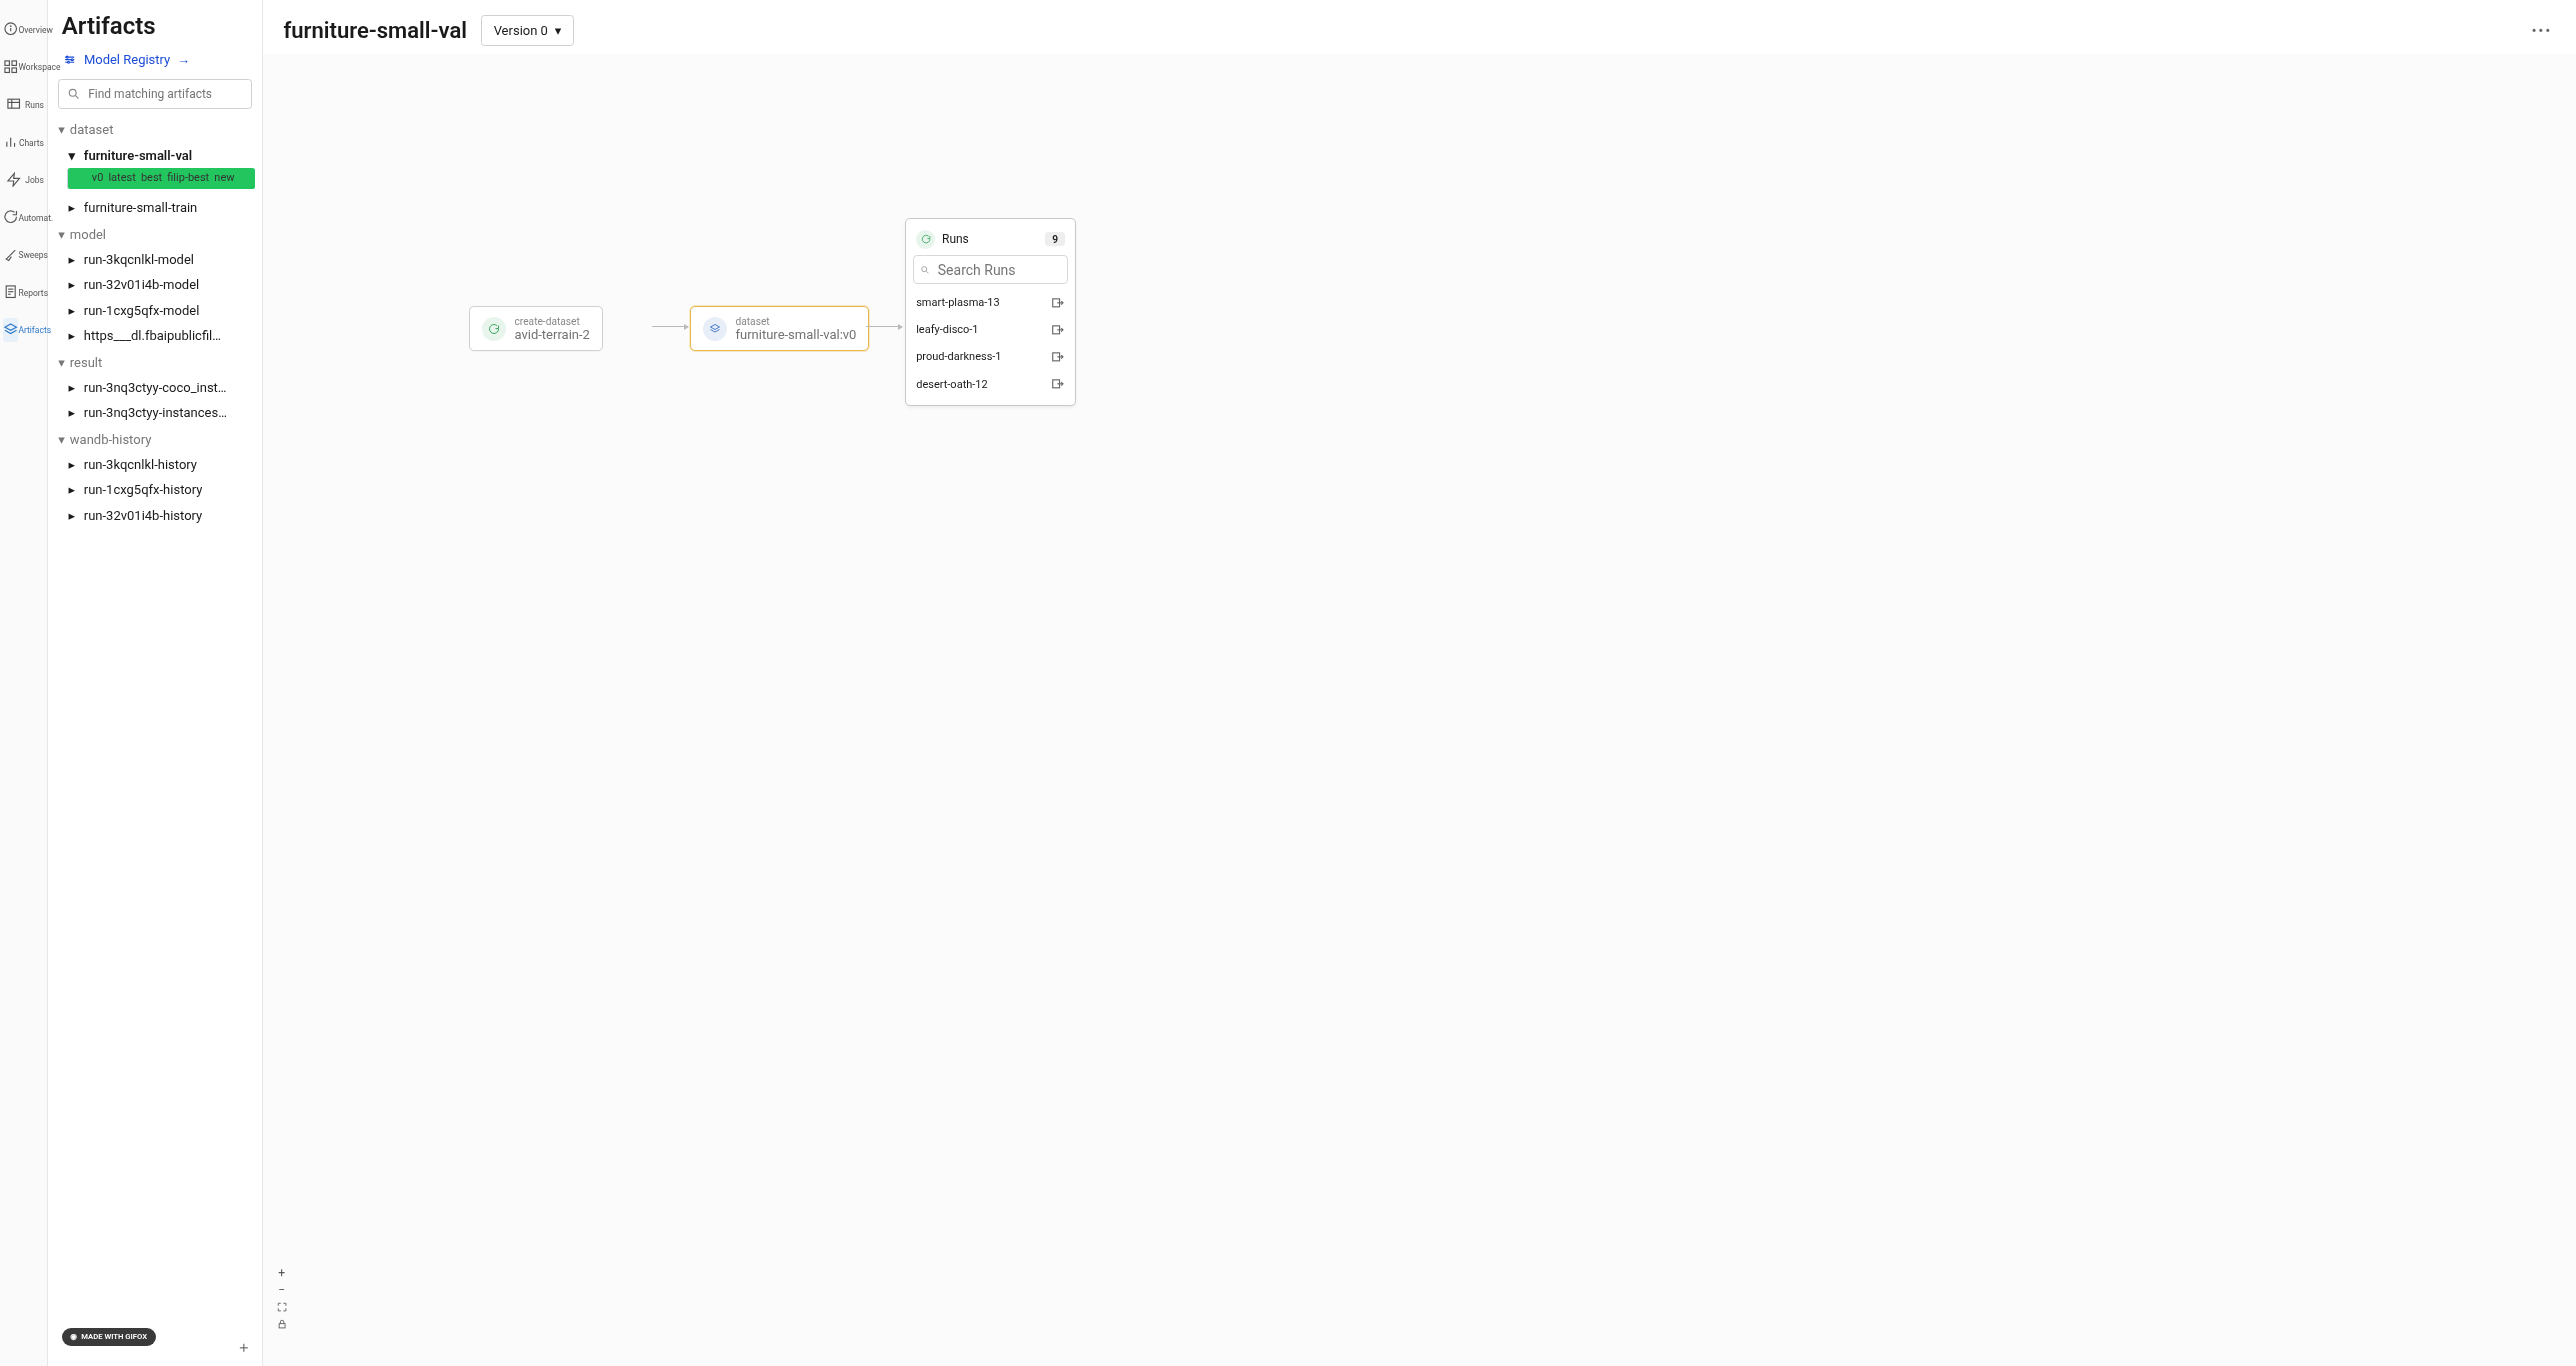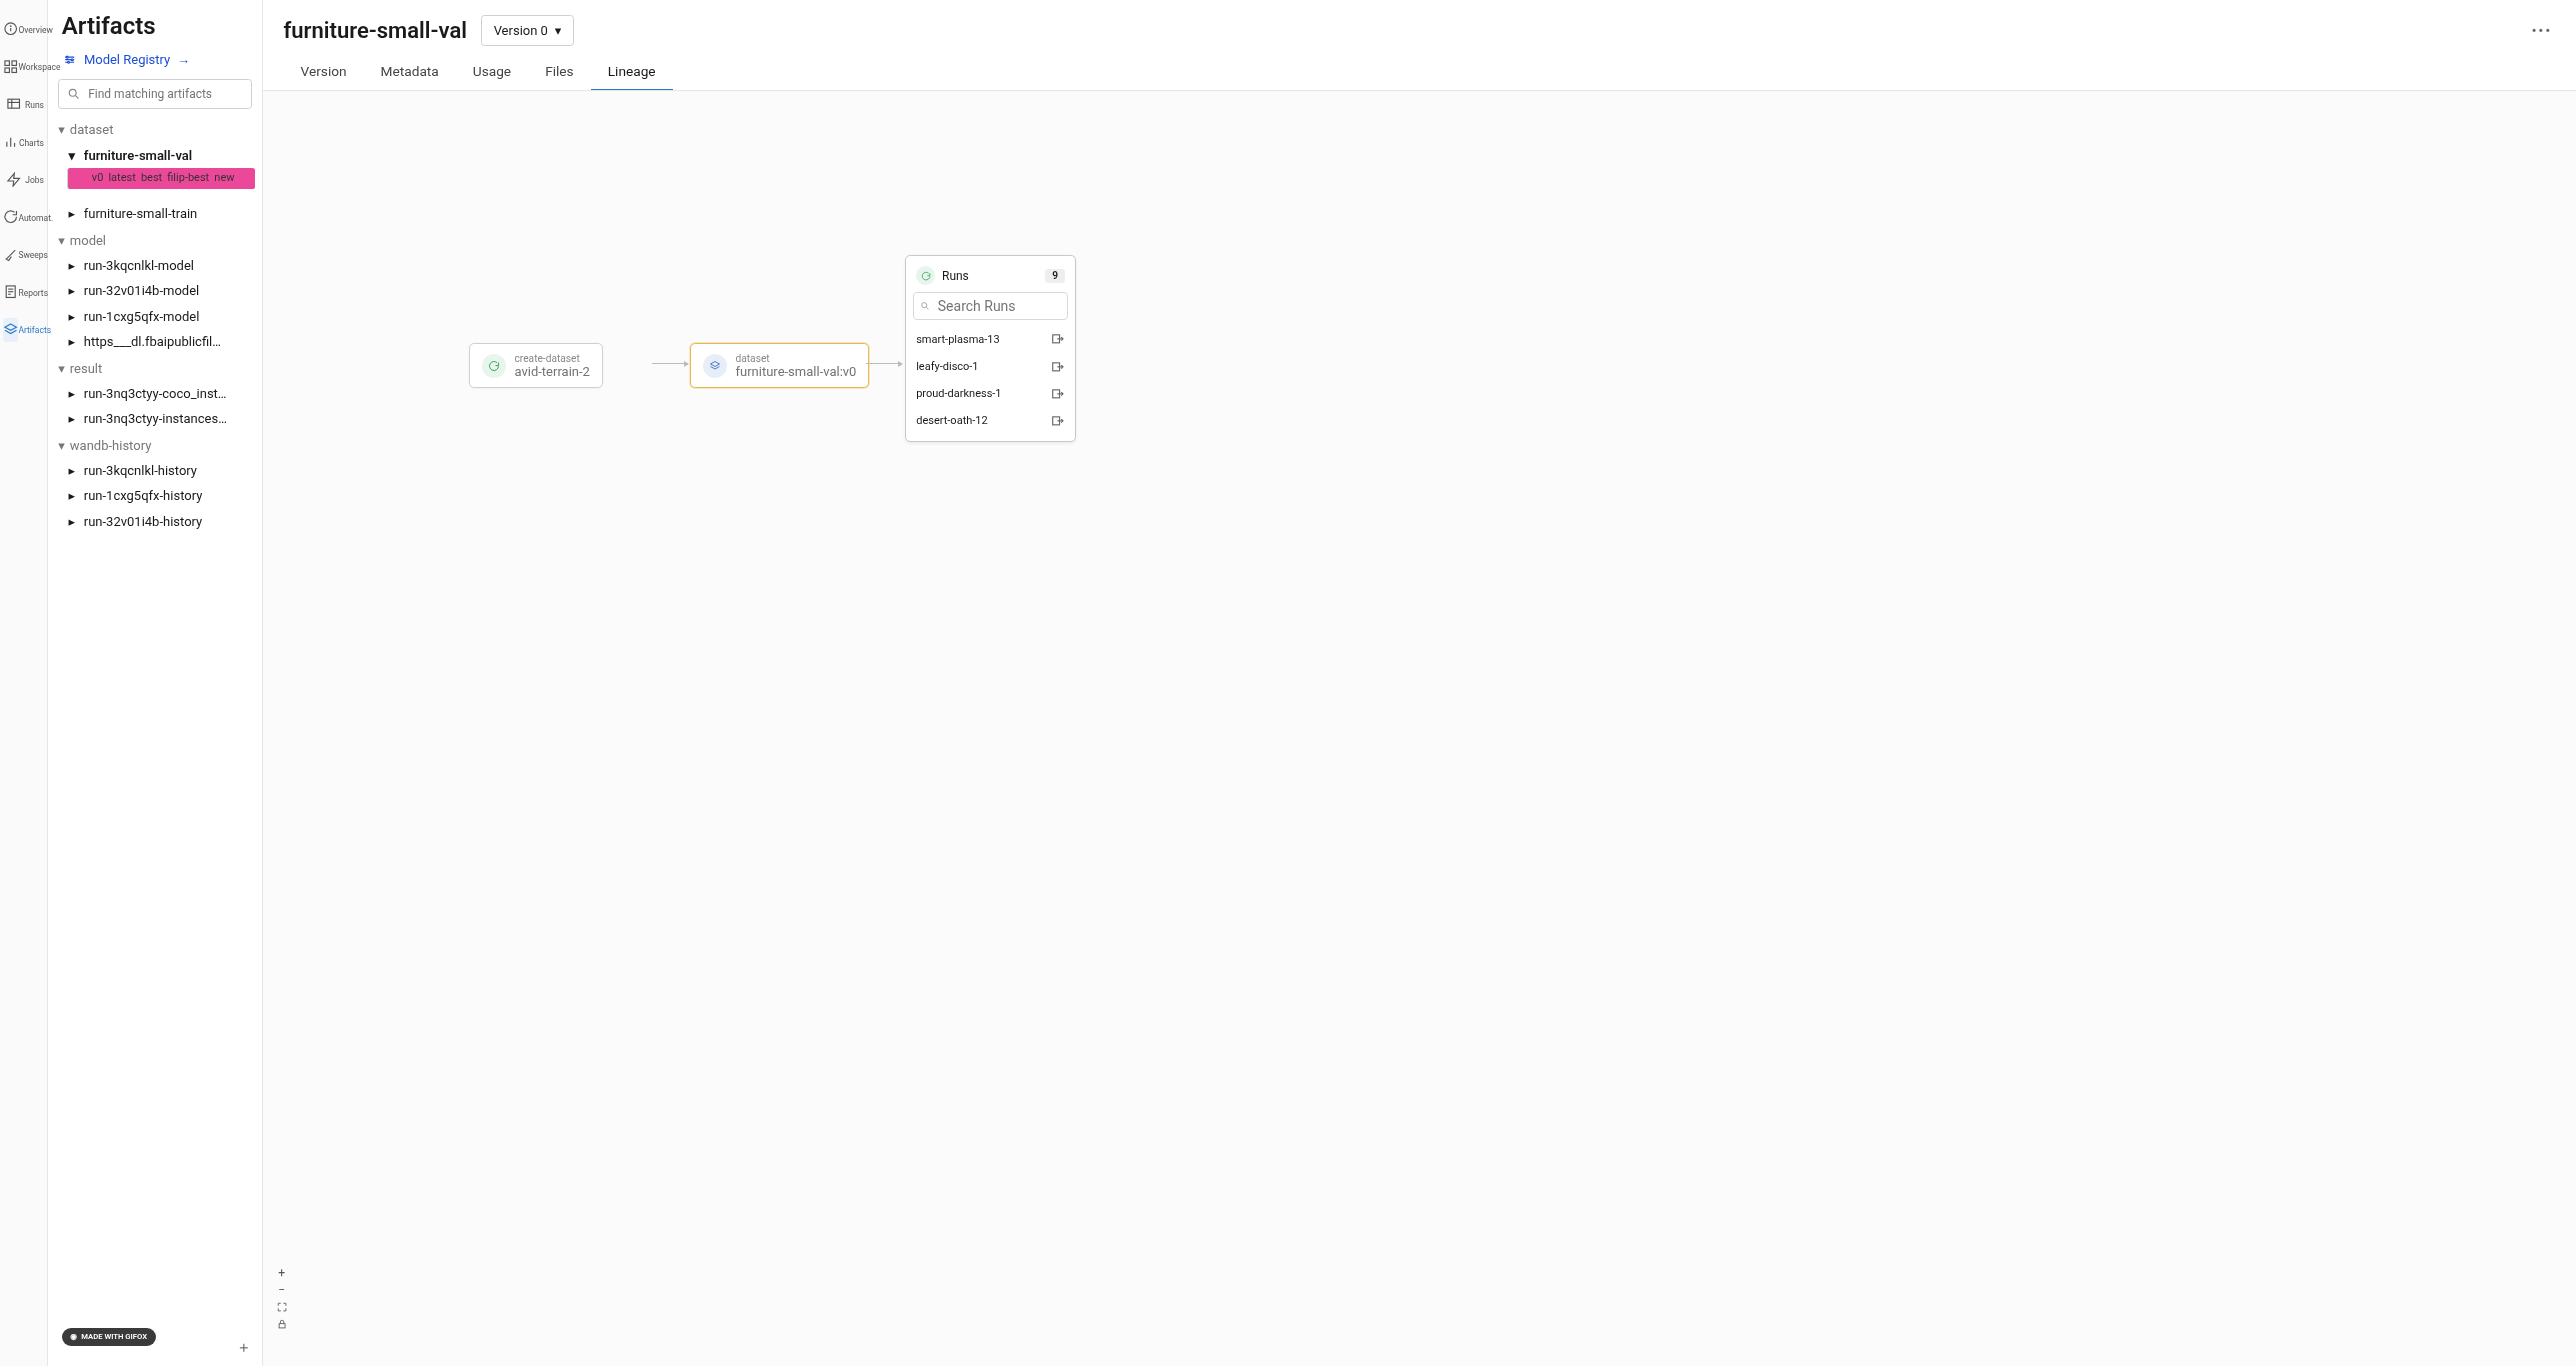--- a/index.html
+++ b/index.html
@@ -22,21 +22,21 @@
 .search-box input { width: 100%; padding: 6.8px 8.5px 6.8px 29px; border: 0.9px solid #d0d0d0; border-radius: 3.4px; font-size: 12px; }
 .search-box .search-icon-wrap { position: absolute; left: 8.5px; top: 50%; transform: translateY(-50%); color: #888; }
 
 .tree { flex: 1; overflow-y: auto; padding: 0 6.8px 6.8px; }
 .tree-group { margin-bottom: 1.7px; }
 .tree-group-header { display: flex; align-items: center; gap: 5.1px; padding: 5.1px 3.4px; color: #777; font-size: 13px; cursor: pointer; }
 .tree-item { display: flex; align-items: center; gap: 5.1px; padding: 5.1px 3.4px 5.1px 13.7px; font-size: 13px; cursor: pointer; white-space: nowrap; overflow: hidden; text-overflow: ellipsis; }
 .tree-item.selected { font-weight: 600; }
 .tree-item .caret { width: 10.2px; flex-shrink: 0; }
 .tree-item-label { overflow: hidden; text-overflow: ellipsis; }
-.version-tags { display: flex; gap: 5.1px; padding: 3.4px 3.4px 5.1px 24px; font-size: 11px; background: #ec4899; border-radius: 2.6px; margin-left: 12px; margin-bottom: 12px; border-left: 1.7px solid #c8d4e0; }
+.version-tags { display: flex; gap: 5.1px; padding: 3.4px 3.4px 5.1px 24px; font-size: 11px; background: #22c55e; border-radius: 2.6px; margin-left: 12px; margin-bottom: 6px; border-left: 1.7px solid #c8d4e0; }
 .version-tags span { color: #333; }
 
 .sidebar-footer { position: absolute; bottom: 8.5px; right: 8.5px; }
 .plus-btn { width: 19px; height: 19px; display: flex; align-items: center; justify-content: center; color: #666; cursor: pointer; }
 
 .gifox-badge { position: absolute; bottom: 20.5px; left: 13.7px; background: #3a3a3a; color: #fff; font-size: 7.7px; font-weight: 600; padding: 4.3px 8.5px; border-radius: 10.2px; display: flex; align-items: center; gap: 4.3px; }
 
 
 .main { flex: 1; display: flex; flex-direction: column; position: relative; }
 .main-header { display: flex; align-items: center; gap: 13.7px; padding: 15.4px 20.5px 8.5px; }
@@ -305,27 +305,20 @@
 <div class="main">
   <div class="main-header">
     <div class="artifact-title">furniture-small-val</div>
     <div class="version-select">
       <span>Version 0</span>
       <span>▾</span>
     </div>
     <div class="more-menu">•••</div>
   </div>
 
-  <div class="tabs">
-    <div class="tab">Version</div>
-    <div class="tab">Metadata</div>
-    <div class="tab">Usage</div>
-    <div class="tab">Files</div>
-    <div class="tab active">Lineage</div>
-  </div>
 
 
   <div class="canvas">
 
     <div class="node" style="left: 206px; top: 252px;">
       <div class="node-icon green">
           <svg width="12" height="12" viewBox="0 0 24 24" fill="none" stroke="currentColor" stroke-width="2">
             <path d="M21 12a9 9 0 1 1-3-6.7"></path>
             <polyline points="21 5 21 11 15 11"></polyline>
           </svg>

